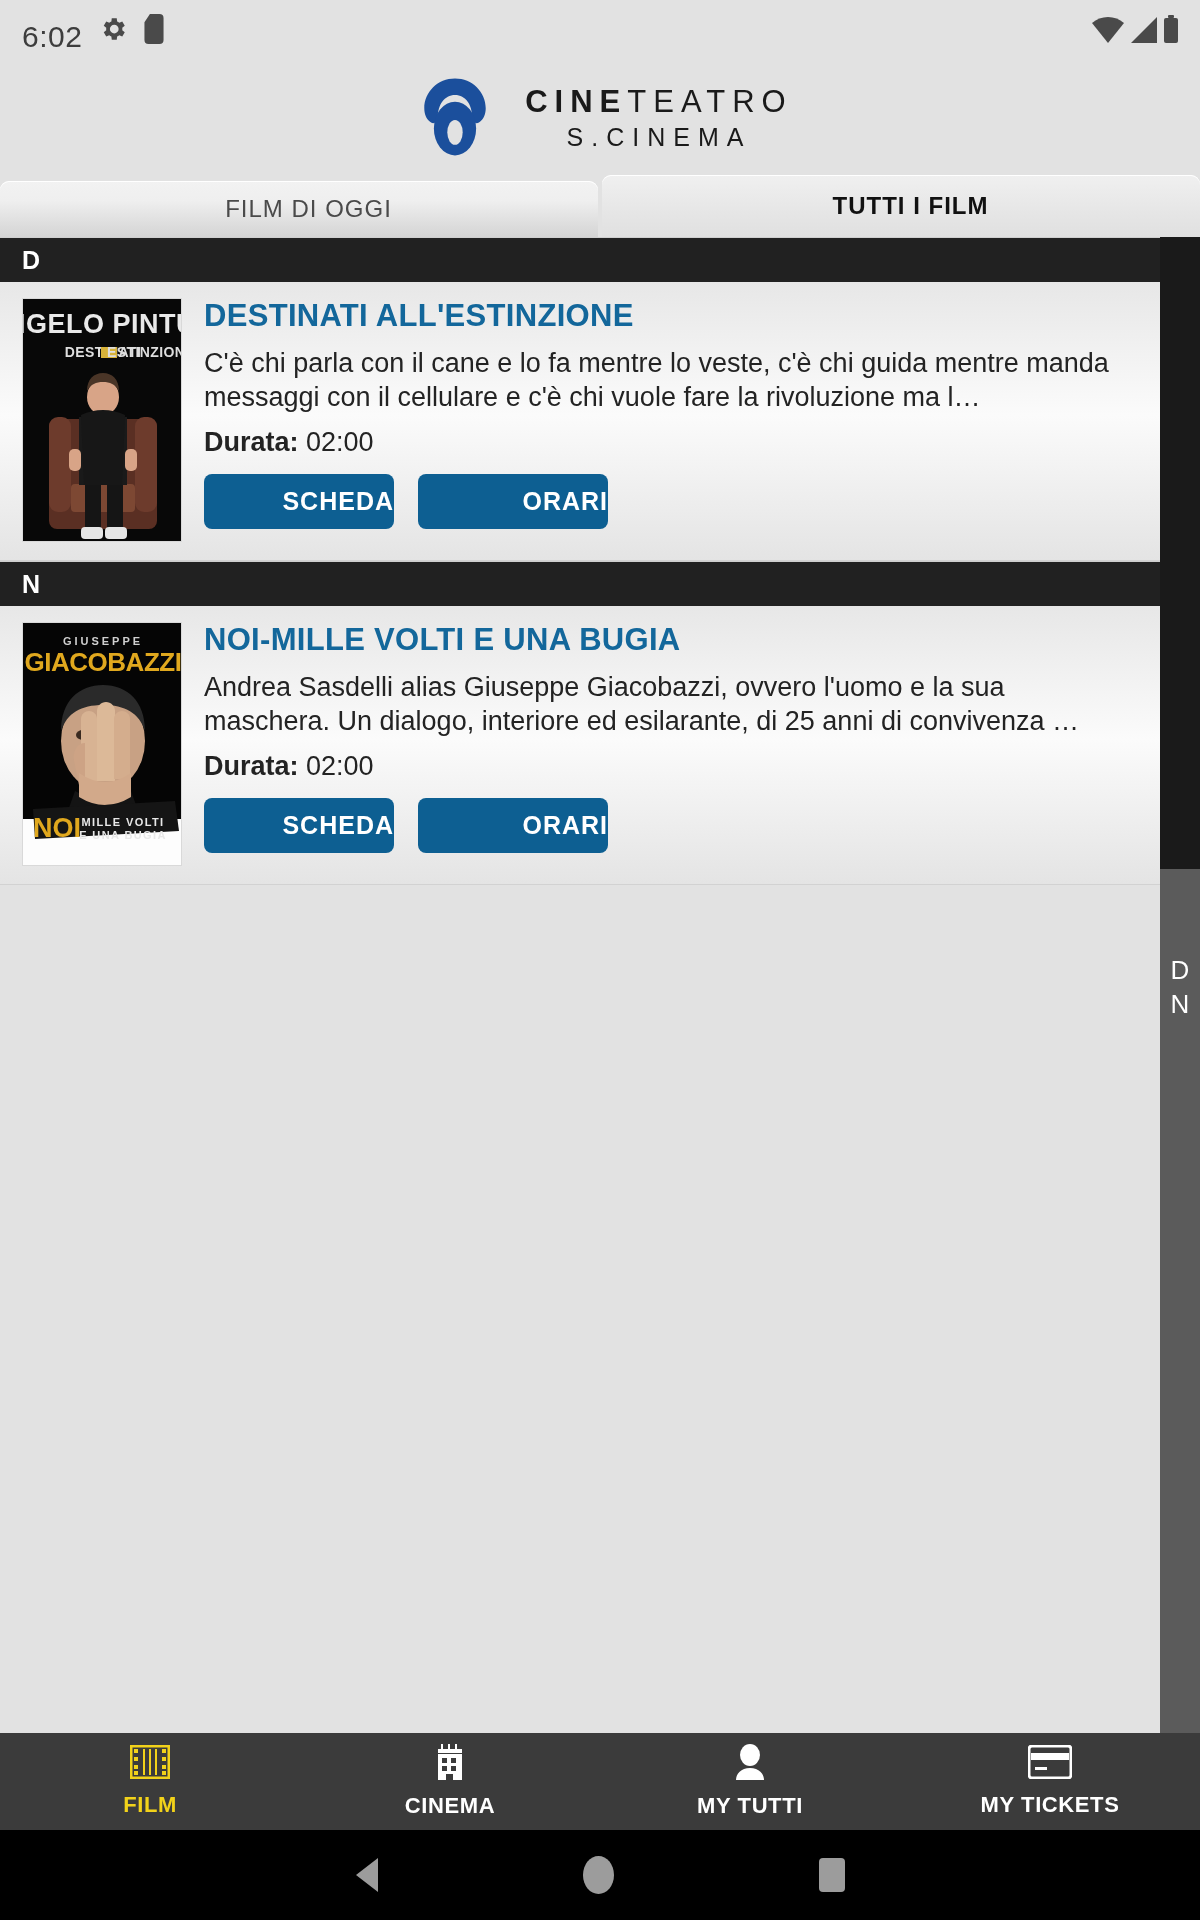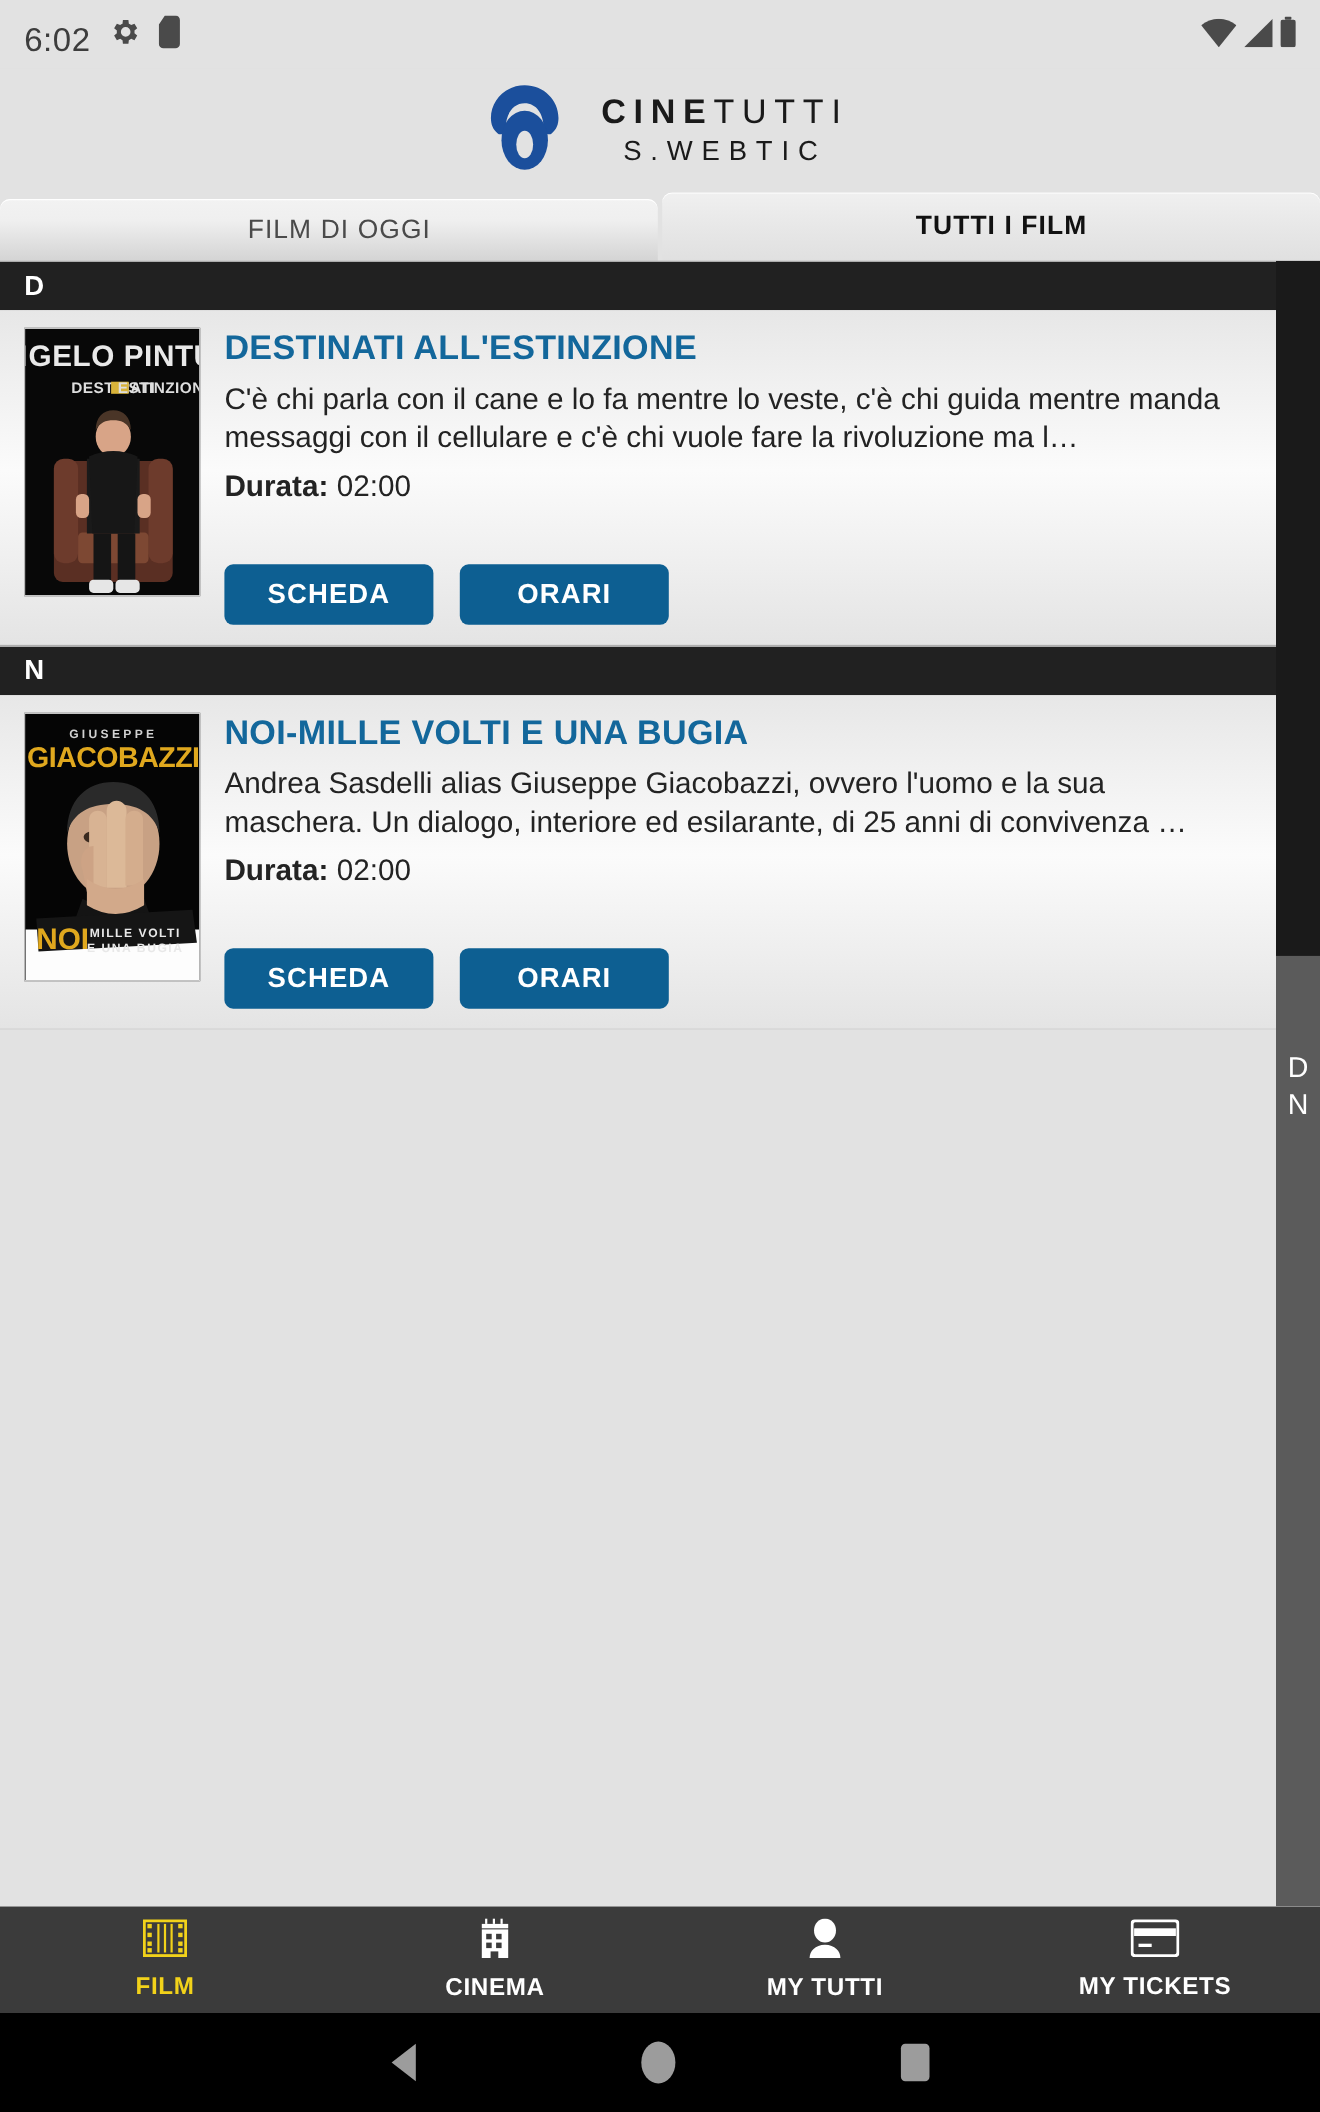--- a/index.html
+++ b/index.html
@@ -180,24 +180,23 @@
   .btn {
     background: #0d5f92;
     color: #fff;
     font-size: 25px;
     font-weight: 700;
     letter-spacing: 1px;
     border: none;
     border-radius: 8px;
     padding: 13px 0;
     width: 190px;
-    text-align: center;
+    text-align: right;
     cursor: pointer;
     font-family: "Liberation Sans", sans-serif;
-    margin-top: 39px;
   }
 
   
   .index-strip {
     position: absolute;
     right: 0;
     top: 0;
     bottom: 0;
     width: 40px;
     background: #5b5b5b;
@@ -315,22 +314,22 @@
 
   <div class="logo-header">
     <span>
       <svg width="96" height="96" viewBox="0 0 100 100">
         <path d="M50 10c-18 0-32 14-32 31 0 6 2 11 6 14 3 3 8 1 8-4 0-14 7-24 18-24s18 10 18 24c0 5 5 7 8 4 4-3 6-8 6-14 0-17-14-31-32-31z" fill="#1b4f9c"></path>
         <ellipse cx="50" cy="62" rx="22" ry="28" fill="#1b4f9c"></ellipse>
         <ellipse cx="50" cy="66" rx="8" ry="13" fill="#e2e2e2"></ellipse>
       </svg>
     </span>
     <div class="logo-text">
-      <div class="logo-line1"><b>CINE</b><span class="thin">TUTTI</span></div>
-      <div class="logo-line2">S.WEBTIC</div>
+      <div class="logo-line1"><b>CINE</b><span class="thin">TEATRO</span></div>
+      <div class="logo-line2">S.CINEMA</div>
     </div>
   </div>
 
   <div class="tabs">
     <div class="tab tab-inactive">FILM DI OGGI</div>
     <div class="tab tab-active">TUTTI I FILM</div>
   </div>
 
   <div class="content-area">
     <div class="list">

